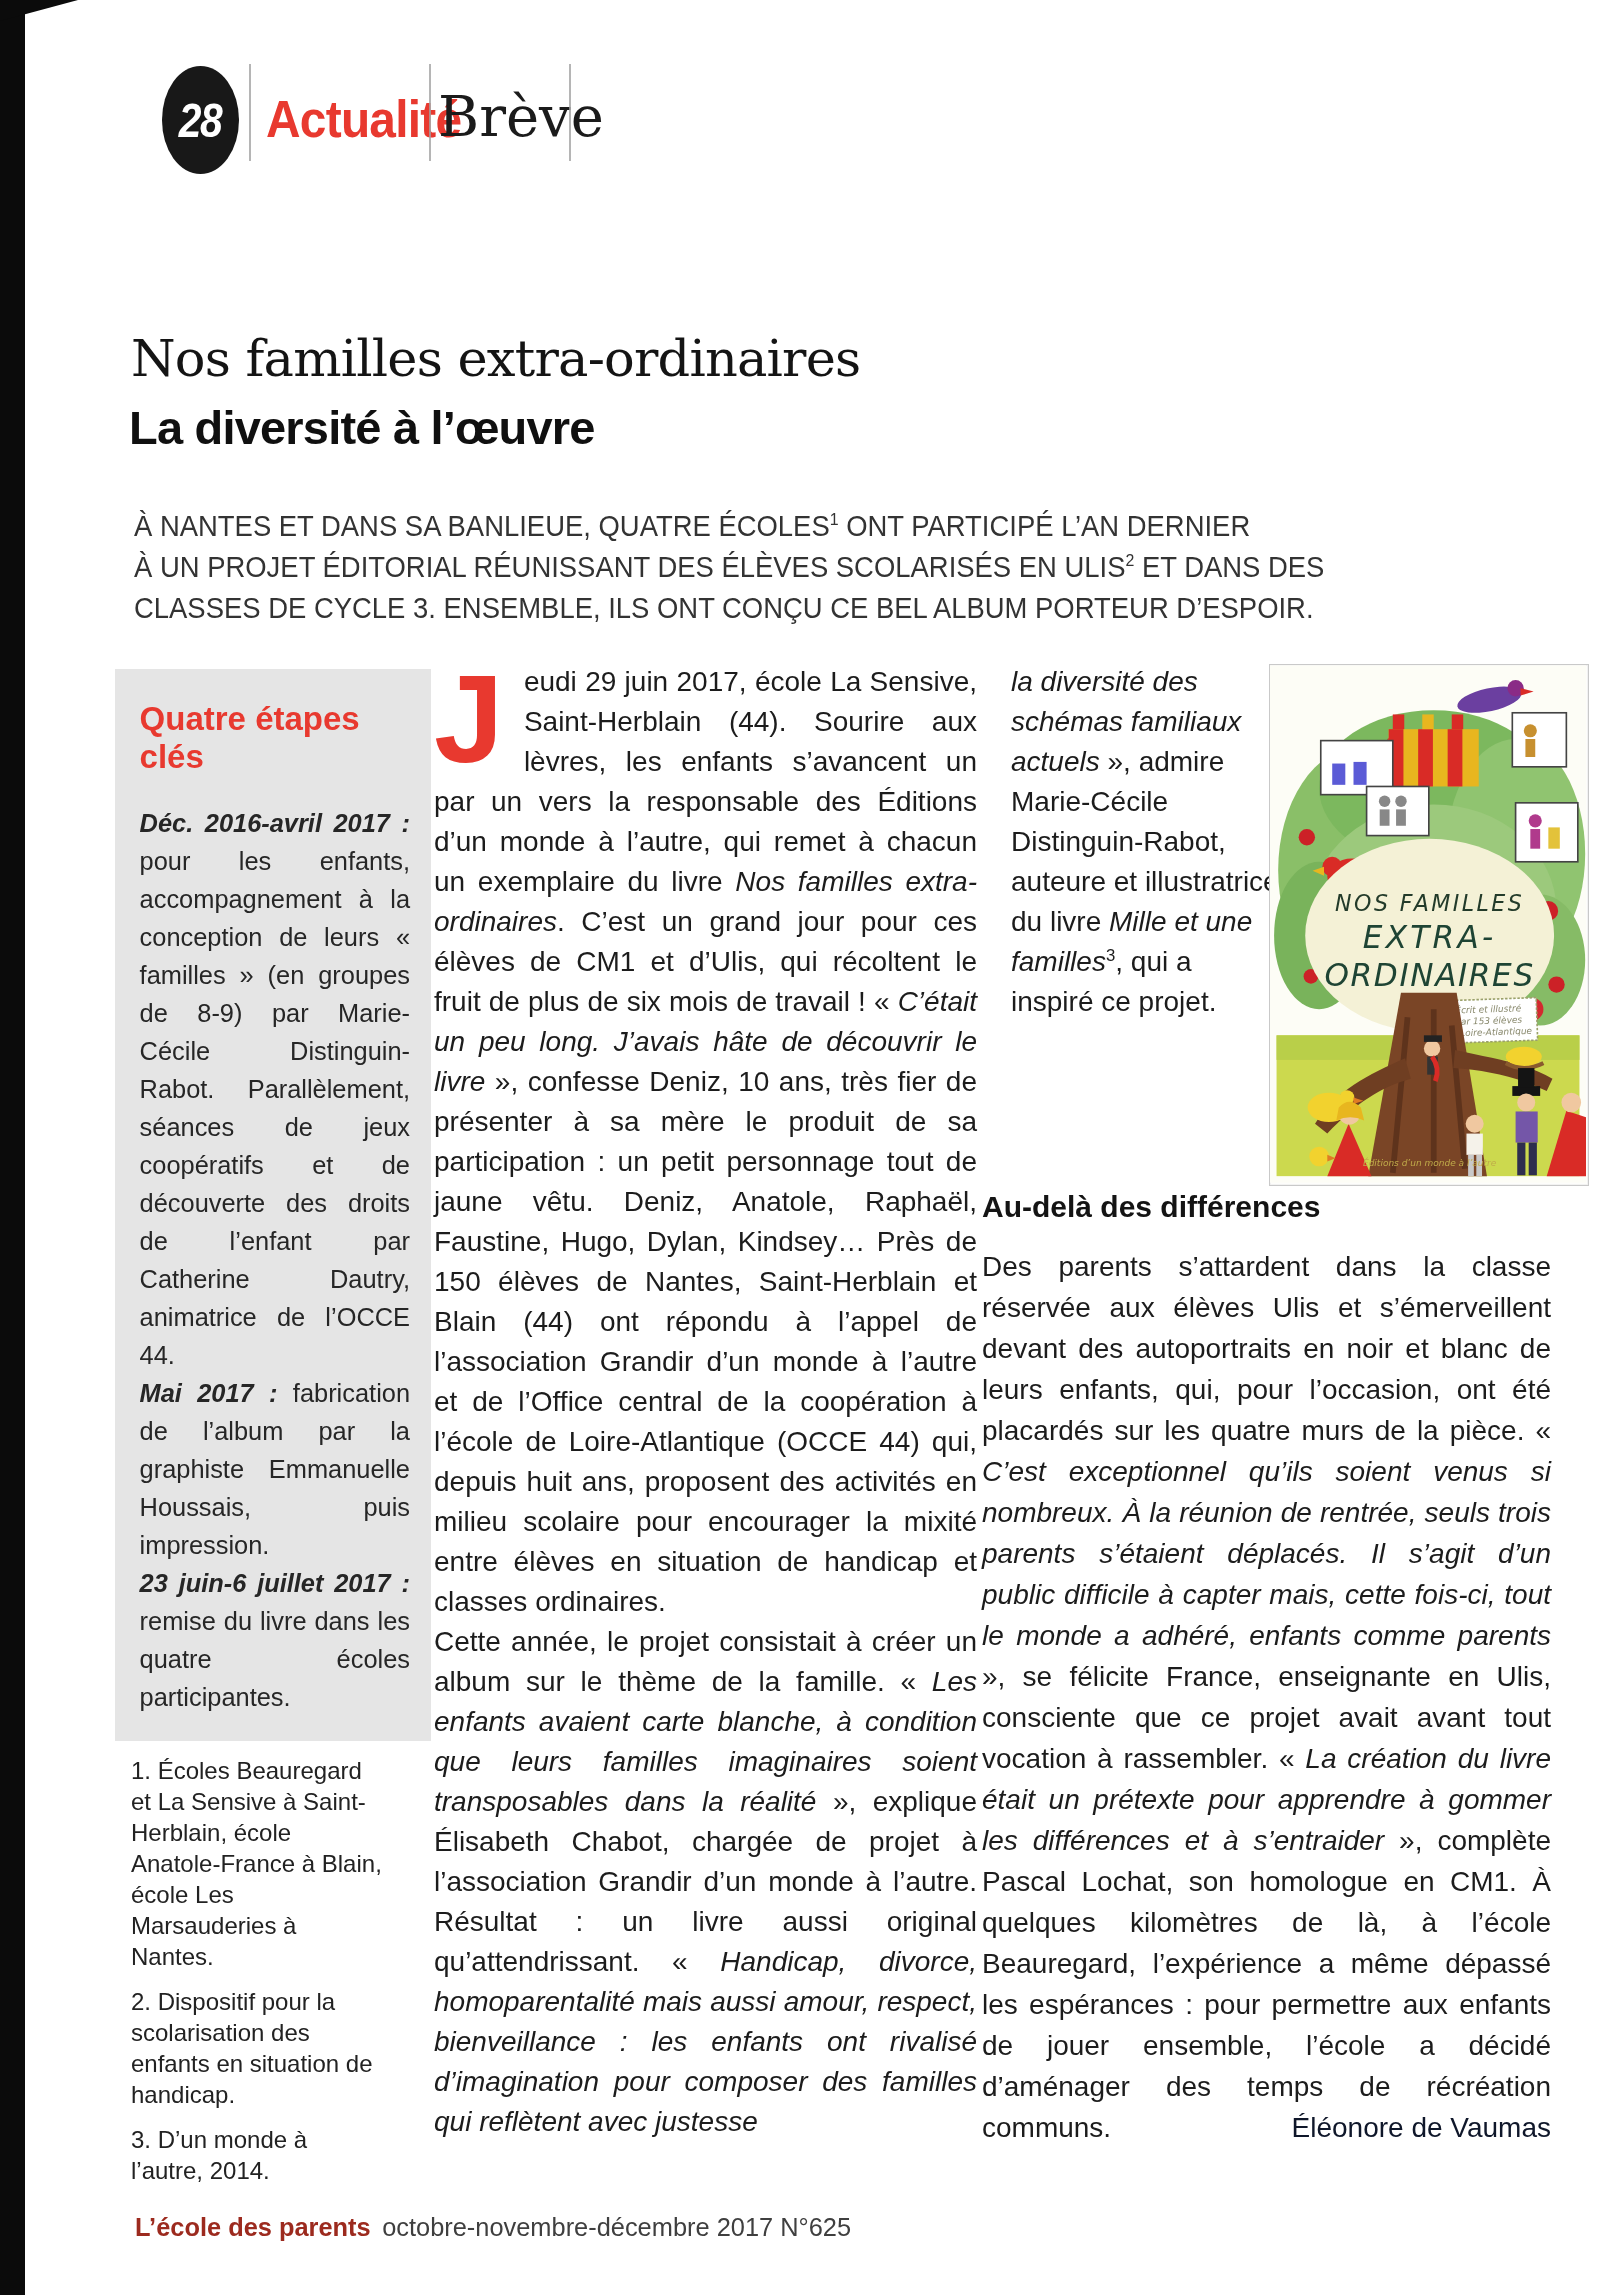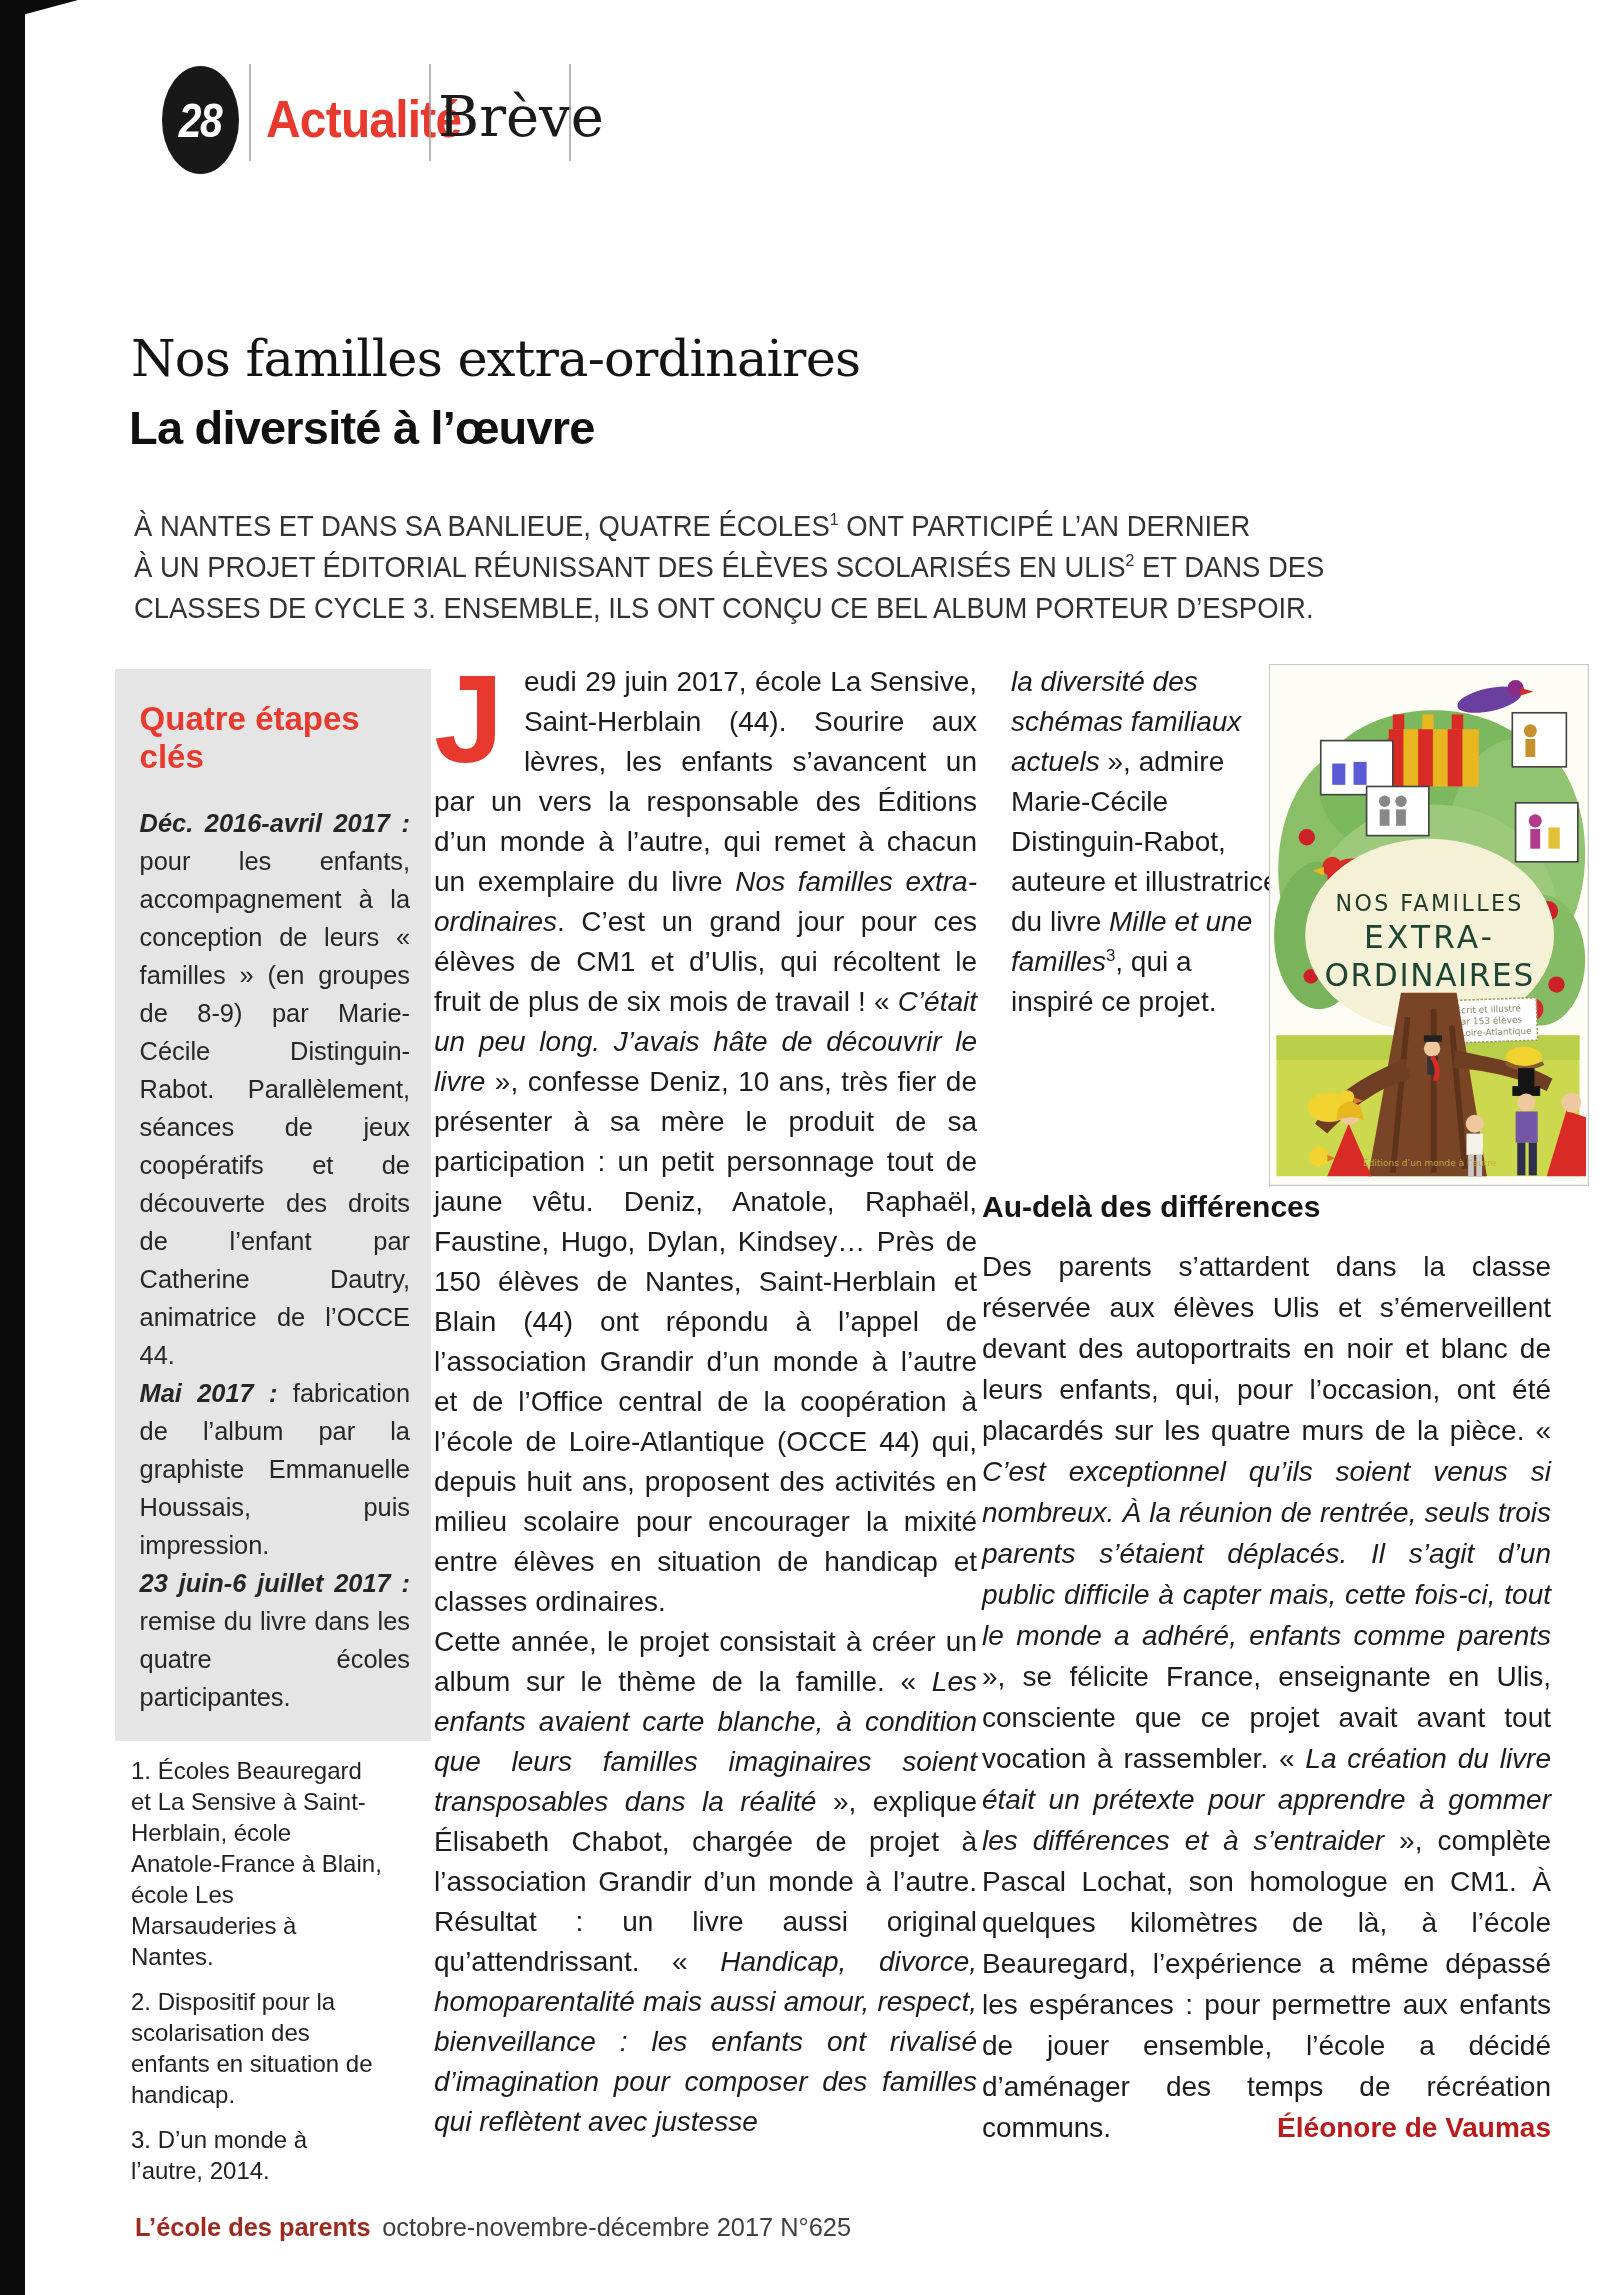--- a/index.html
+++ b/index.html
@@ -40,26 +40,26 @@
   .col1{position:absolute;left:434px;top:662px;width:543px;font-size:28px;line-height:40px;
       text-align:justify;color:#1c1c1c;}
   .col1 p{margin:0;}
   .dropcap{float:left;color:#e8392f;font-size:125px;line-height:97px;font-weight:bold;
       width:85px;margin:8.2px 4.9px 4.9px 0;}
   .col2-top{position:absolute;left:1011px;top:662px;width:270px;font-size:28px;line-height:40px;
       color:#1c1c1c;text-align:left;}
   .subhead{position:absolute;left:982px;top:1190px;font-size:30px;font-weight:bold;color:#141414;}
   .col2-main{position:absolute;left:982px;top:1246px;width:569px;font-size:28px;line-height:41px;
       text-align:justify;color:#1c1c1c;}
-  .byline{float:right;font-weight:bold;color:#b91c1c;}
+  .byline{float:right;font-weight:normal;color:#0f172a;}
   .run-i{font-style:italic;} .run-bi{font-weight:bold;font-style:italic;}
   sup{font-size:60%;line-height:0;}
   
   .book{position:absolute;left:1269px;top:664px;width:318px;height:520px;background:#fdfdfb;
-      border:0.8px solid #c9c9c9;box-shadow:0 0 0 0.8px #eee inset;}
+      border:0.8px solid #c9c9c9;box-shadow:0 0 0 0.8px #eee inset;font-style:italic;}
   
   .footer{position:absolute;left:135px;top:2213px;font-size:25.4px;}
   .footer .mag{font-weight:bold;color:#9c2a1e;}
   .footer .iss{color:#3f3f3f;margin-left:11.5px;}
 </style>
 </head>
 <body>
 
 <div class="page">
   <div class="scan-edge"></div>

